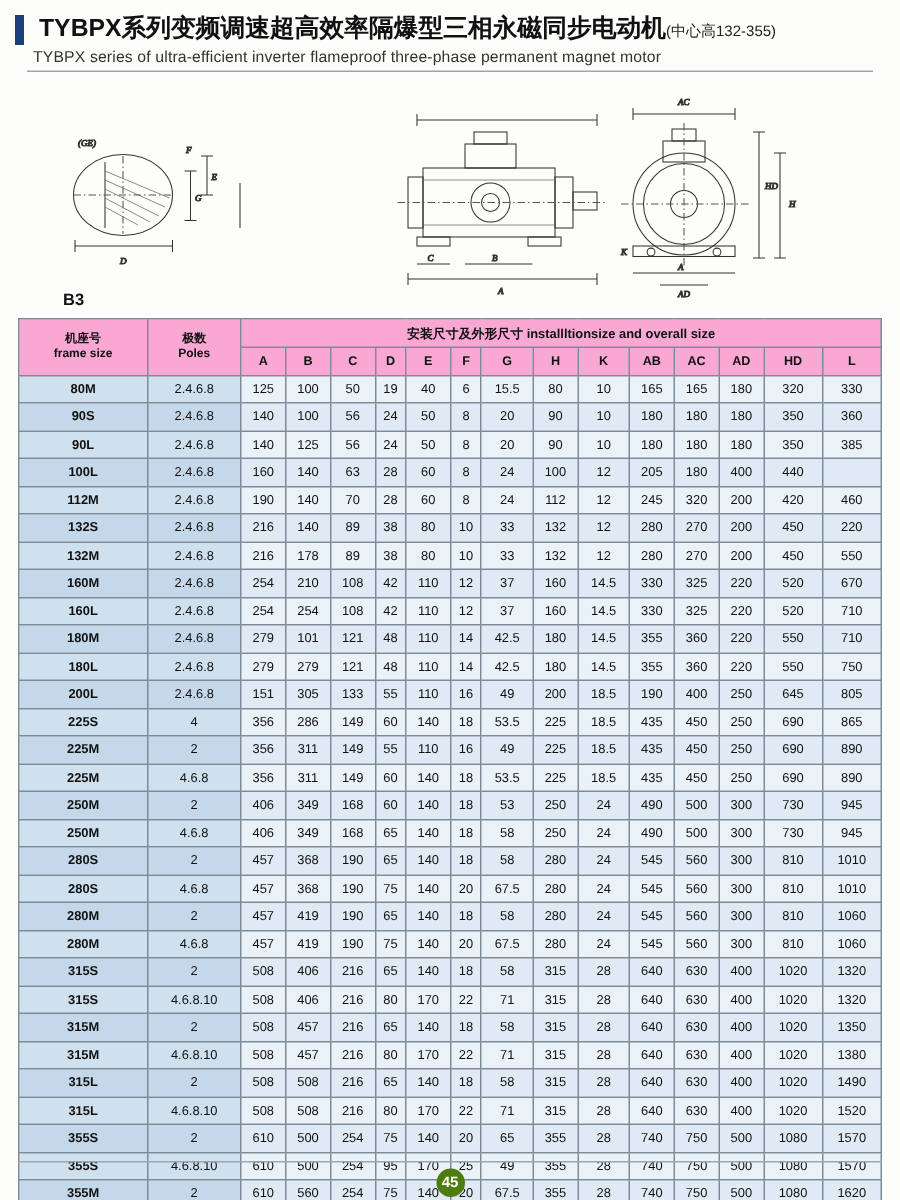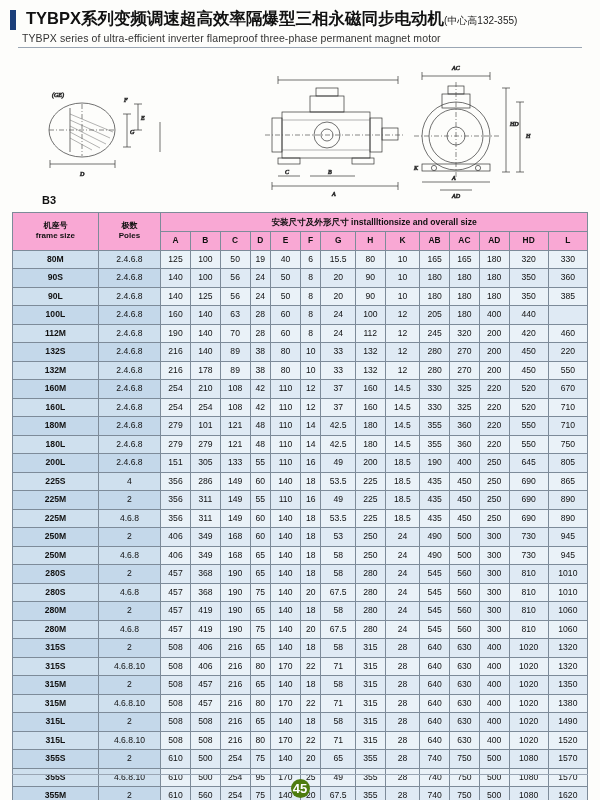--- a/index.html
+++ b/index.html
@@ -152,21 +152,21 @@
     position: absolute;
     left: 80px;
     top: 24px;
     margin-top: 12px;
   }
   .page-badge {
     width: 19px; height: 19px;
     border-radius: 50%;
     background: #4d7c0f;
     color: #fff;
-    font-size: 13px;
+    font-size: 10px;
     font-weight: bold;
     display: flex;
     align-items: center;
     justify-content: center;
   }
   .dim-txt-i { font-size: 6px; fill: #222; font-style: italic; font-family: "Liberation Serif", serif; }
 </style>
 </head>
 <body>
 

